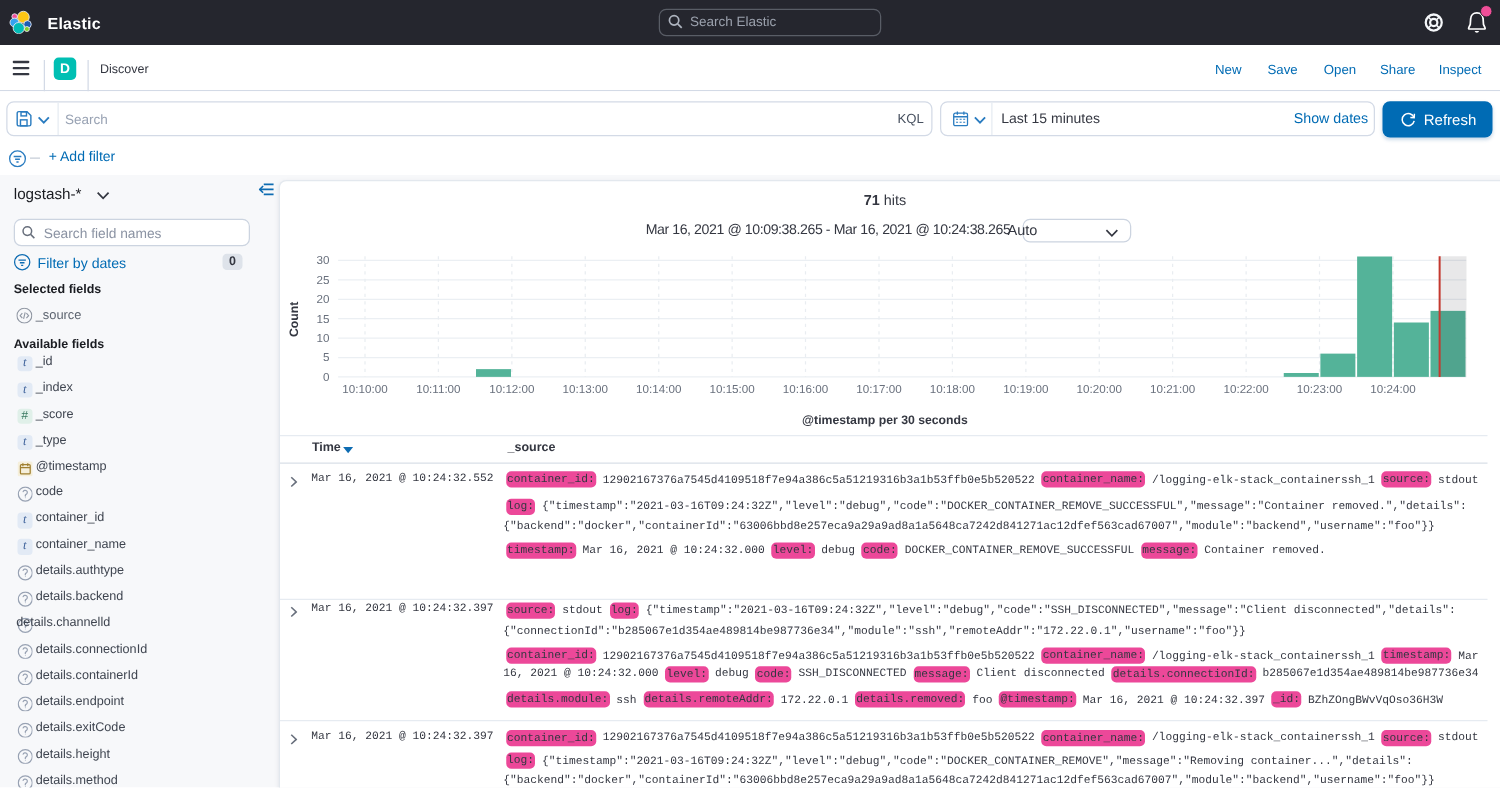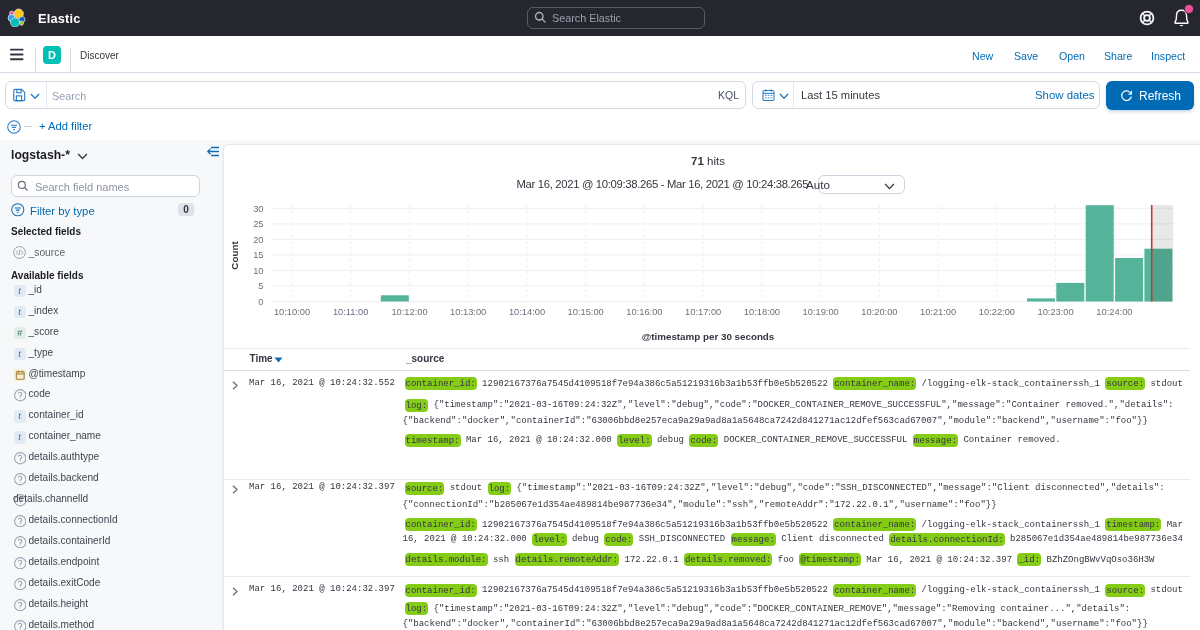--- a/index.html
+++ b/index.html
@@ -5,21 +5,21 @@
 html,body { width:1200px; height:630px; overflow:hidden; font-family:"Liberation Sans", sans-serif; background:#fff; }
 .abs { position:absolute; white-space:nowrap; }
 #page { position:relative; width:1200px; height:630px; }
 #topbar { position:absolute; left:0; top:0; width:1200px; height:36px; background:#25262e; }
 #navbar { position:absolute; left:0; top:36px; width:1200px; height:37px; background:#fff; border-bottom:1px solid #d3dae6; }
 #querybar { position:absolute; left:0; top:73px; width:1200px; height:67px; background:#fff; }
 #appbg { position:absolute; left:0; top:140px; width:1200px; height:490px; background:#f7f8fa; }
 #panel { position:absolute; left:223px; top:143.5px; width:1038px; height:487px; background:#fff; border-radius:6px 6px 0 0; border:1px solid #e3e8ee; border-bottom:none; box-shadow:0 1px 3px rgba(120,135,155,.15); }
 .blue { color:#006bb4; }
 .seplineV { position:absolute; width:1px; background:#d3dae6; }
-.chip { background:#84cc16; border-radius:4px; padding:1.5px 1px; }
+.chip { background:#ec4899; border-radius:4px; padding:1.5px 1px; }
 .mono { font-family:"Liberation Mono", monospace; }
 </style></head><body>
 <div id="page">
 <div id="topbar"></div>
     <div id="navbar"></div>
     <div id="querybar"></div>
     <div id="appbg"></div>
 <svg class="abs" style="left:6px;top:6px" width="21" height="21" viewBox="0 0 21 21">
 <circle cx="5.7" cy="7.2" r="2.2" fill="#f04e98" stroke="#e8ecf2" stroke-width="0.7"></circle>
 <circle cx="12.7" cy="7.7" r="4.7" fill="#fec514" stroke="#e8ecf2" stroke-width="0.7"></circle>
@@ -95,35 +95,35 @@
 <svg class="abs" style="left:7px;top:119.5px" width="14" height="14" viewBox="0 0 16 16" fill="none" stroke="#2a7cc0" stroke-width="1.2">
 <circle cx="8" cy="8" r="7.2"></circle>
       <path d="M4.5 6 h7 M5.8 8.5 h4.4 M7 11 h2" stroke-width="1.3"></path>
 </svg>
 <div class="abs" style="left:24px;top:125.5px;width:8px;height:1.5px;background:#c6cdd8"></div>
 <div class="abs blue" style="left:39px;top:120px;font-size:11.2px">+ Add filter</div>
 <svg class="abs" style="left:206.5px;top:146px" width="12" height="11" viewBox="0 0 12 11" fill="none" stroke="#0e6cb2" stroke-width="1.5">
 <path d="M12 1.5 L4 1.5 M12 5.5 L0.8 5.5 M12 9.5 L4 9.5"></path>
       <path d="M3.5 2.8 L0.8 5.5 L3.5 8.2" stroke-width="1.3"></path>
 </svg>
-<div class="abs" style="left:11px;top:148px;font-size:12.2px;font-weight:700;color:#1a1c21">logstash-*</div>
+<div class="abs" style="left:11px;top:148px;font-size:12.2px;font-weight:400;color:#1a1c21">logstash-*</div>
 <svg class="abs" style="left:77px;top:152.5px" width="11" height="7" viewBox="0 0 12 8" fill="none" stroke="#343741" stroke-width="1.6">
       <path d="M1 1.2 L6 6.4 L11 1.2"></path>
     </svg>
 <div class="abs" style="left:10.5px;top:174.5px;width:189px;height:22.5px;border:1px solid #ccd4e0;border-radius:6px;background:#fff"></div>
 <svg class="abs" style="left:17px;top:180px" width="12" height="12" viewBox="0 0 16 16" fill="none" stroke="#69707d" stroke-width="1.6">
       <circle cx="6.5" cy="6.5" r="4.6"></circle>
       <path d="M10 10 L14 14"></path>
     </svg>
 <div class="abs" style="left:35px;top:180.5px;font-size:11px;color:#8b93a3">Search field names</div>
 <svg class="abs" style="left:11px;top:203px" width="13.5" height="13.5" viewBox="0 0 16 16" fill="none" stroke="#0e6cb2" stroke-width="1.2">
 <circle cx="8" cy="8" r="7.2"></circle>
       <path d="M4.5 6 h7 M5.8 8.5 h4.4 M7 11 h2" stroke-width="1.3"></path>
 </svg>
-<div class="abs blue" style="left:30px;top:204.5px;font-size:11.3px">Filter by type</div>
+<div class="abs blue" style="left:30px;top:204.5px;font-size:11.3px">Filter by dates</div>
 <div class="abs" style="left:178px;top:202.5px;width:16px;height:13.5px;background:#dee3ea;border-radius:3.5px;color:#343741;font-size:10px;font-weight:600;text-align:center;line-height:13.5px">0</div>
 <div class="abs" style="left:11px;top:226px;font-size:10px;font-weight:700;color:#1a1c21">Selected fields</div>
 <svg class="abs" style="left:13px;top:245.5px" width="13" height="13" viewBox="0 0 16 16" fill="none" stroke="#9097a3" stroke-width="1.1">
 <circle cx="8" cy="8" r="7.3"></circle>
       <path d="M6 5.5 L3.8 8 L6 10.5 M10 5.5 L12.2 8 L10 10.5 M8.8 4.8 L7.2 11.2"></path>
 </svg>
 <div class="abs" style="left:28.5px;top:247px;font-size:10.3px;color:#5d6470">_source</div>
 <div class="abs" style="left:11px;top:269.5px;font-size:10px;font-weight:700;color:#1a1c21">Available fields</div>
 <div class="abs" style="left:13.5px;top:284.8px;width:12.5px;height:12.5px;background:#e2eaf5;border-radius:3px;color:#41649c;font-size:10px;font-style:italic;font-family:'Liberation Serif',serif;text-align:center;line-height:12px">t</div>
 <div class="abs" style="left:28.5px;top:283.8px;font-size:10.1px;color:#3f4550">_id</div>

